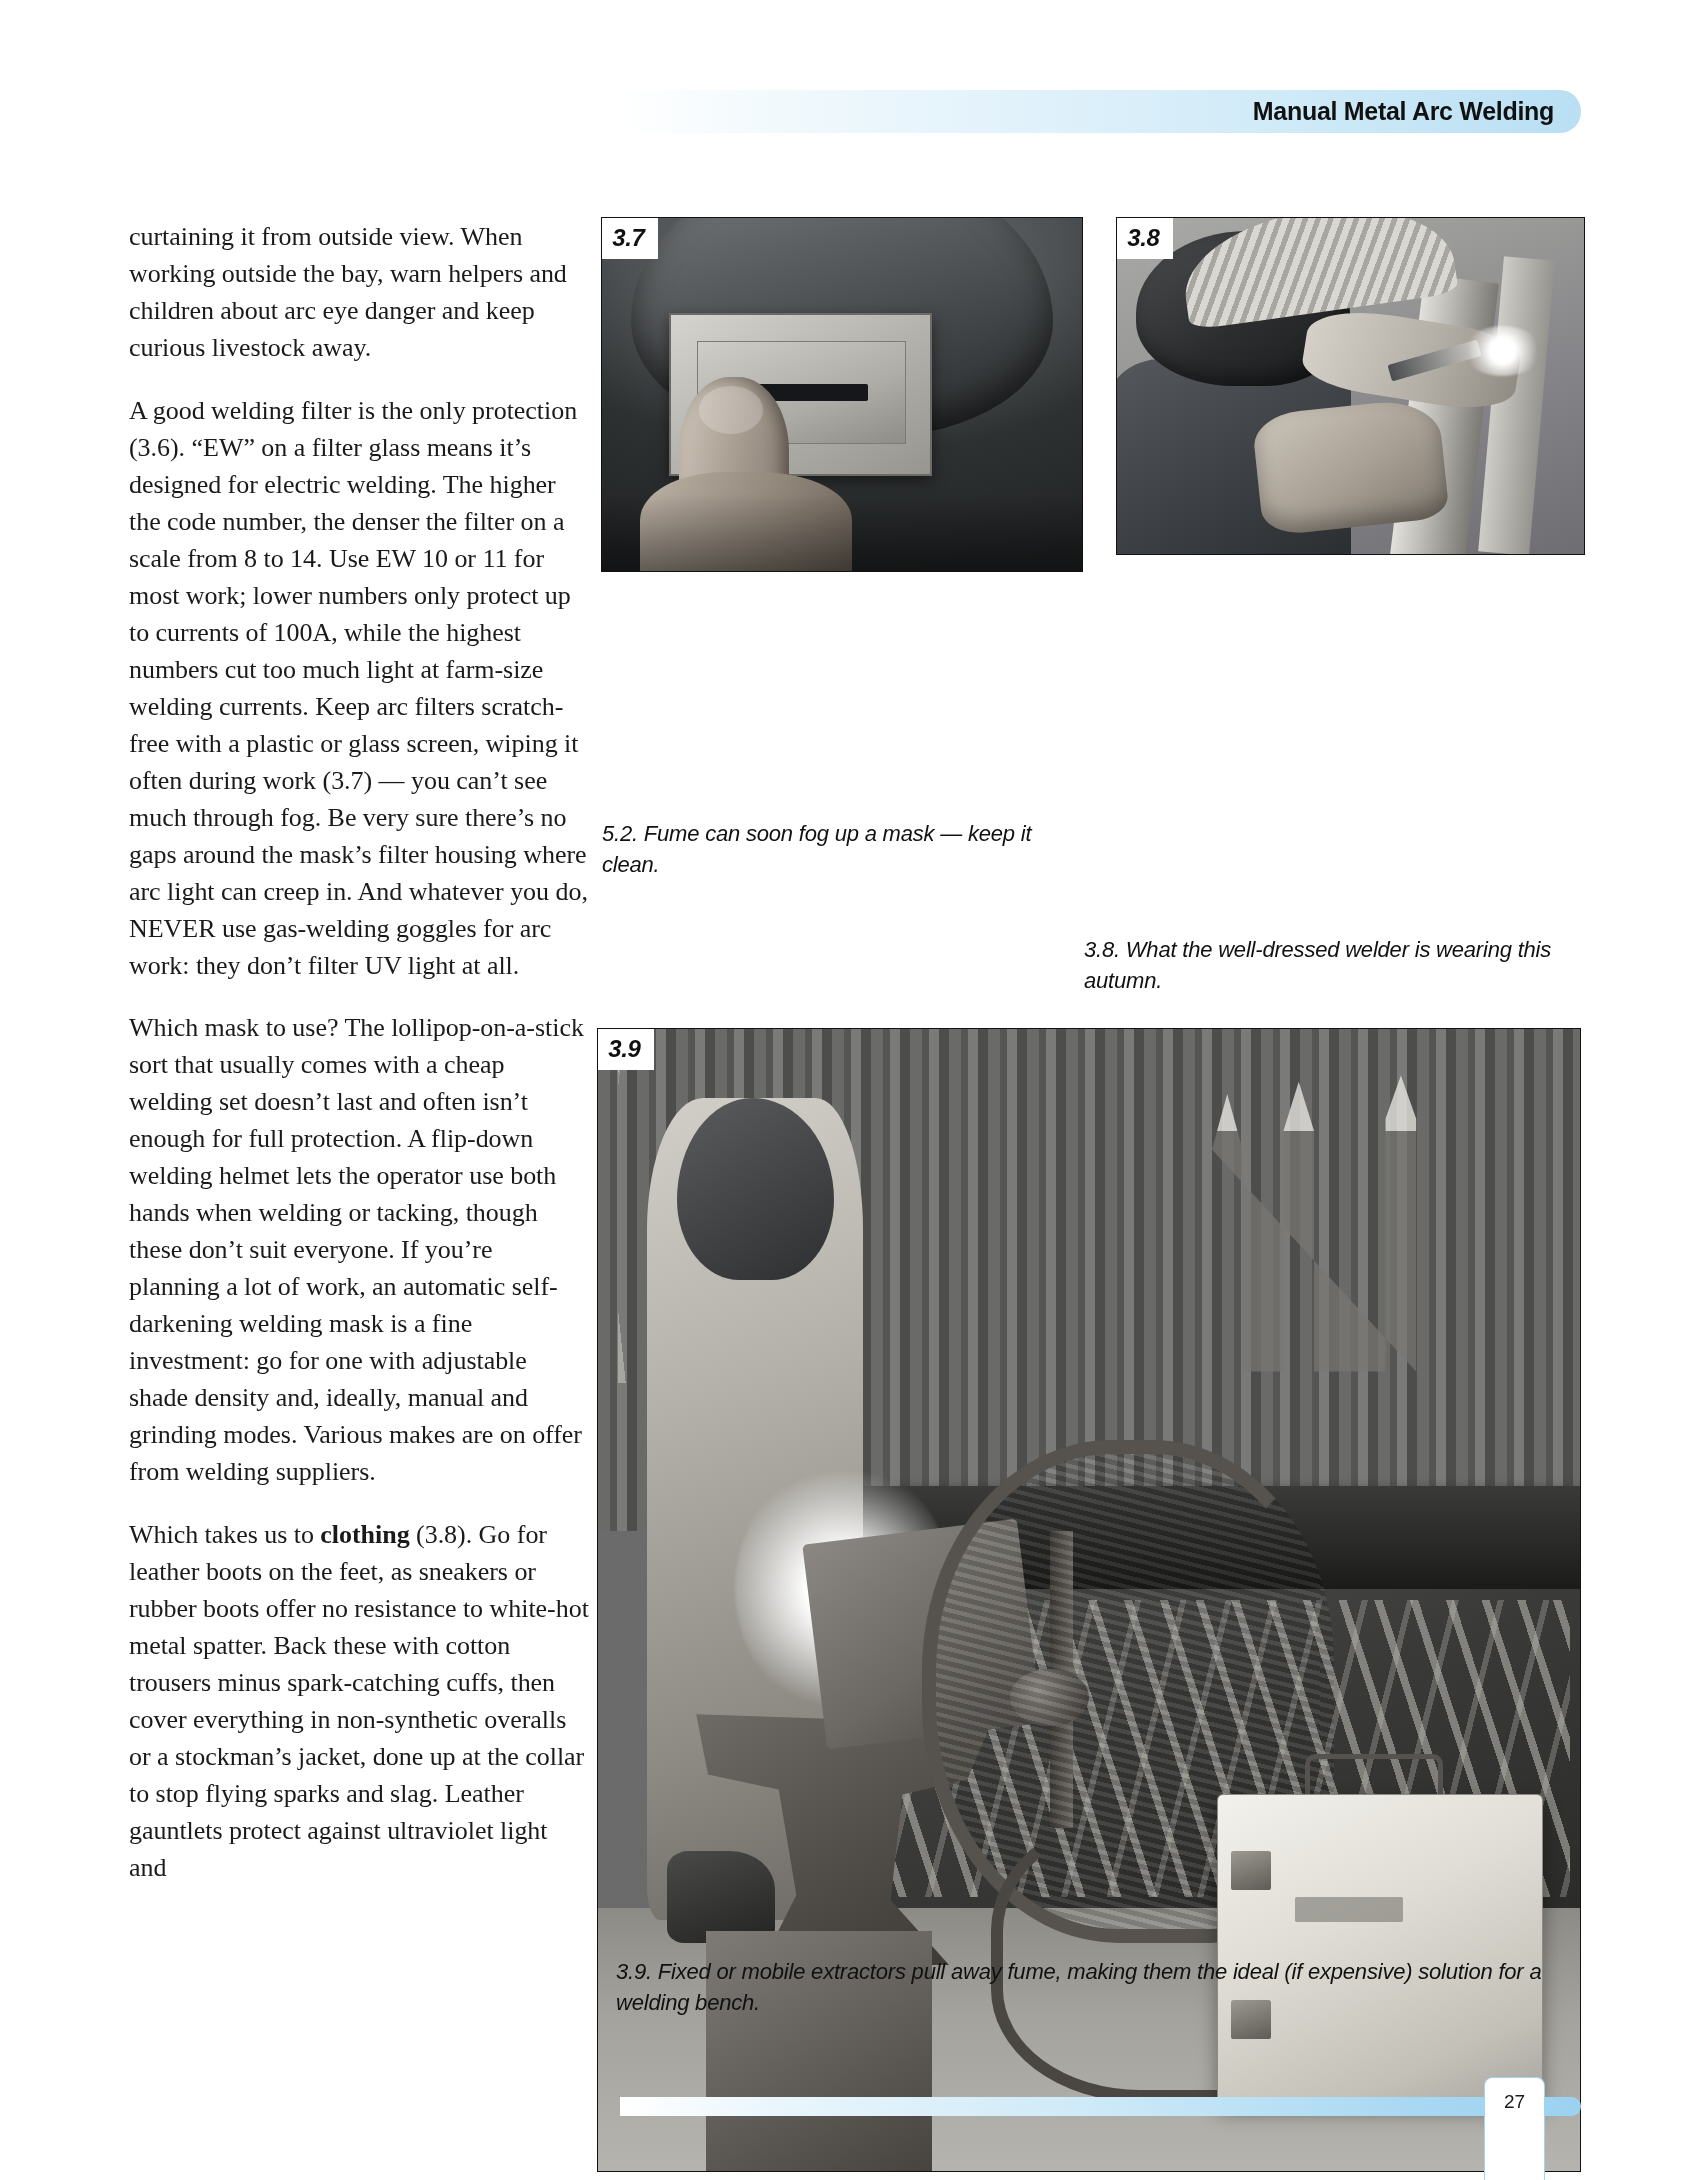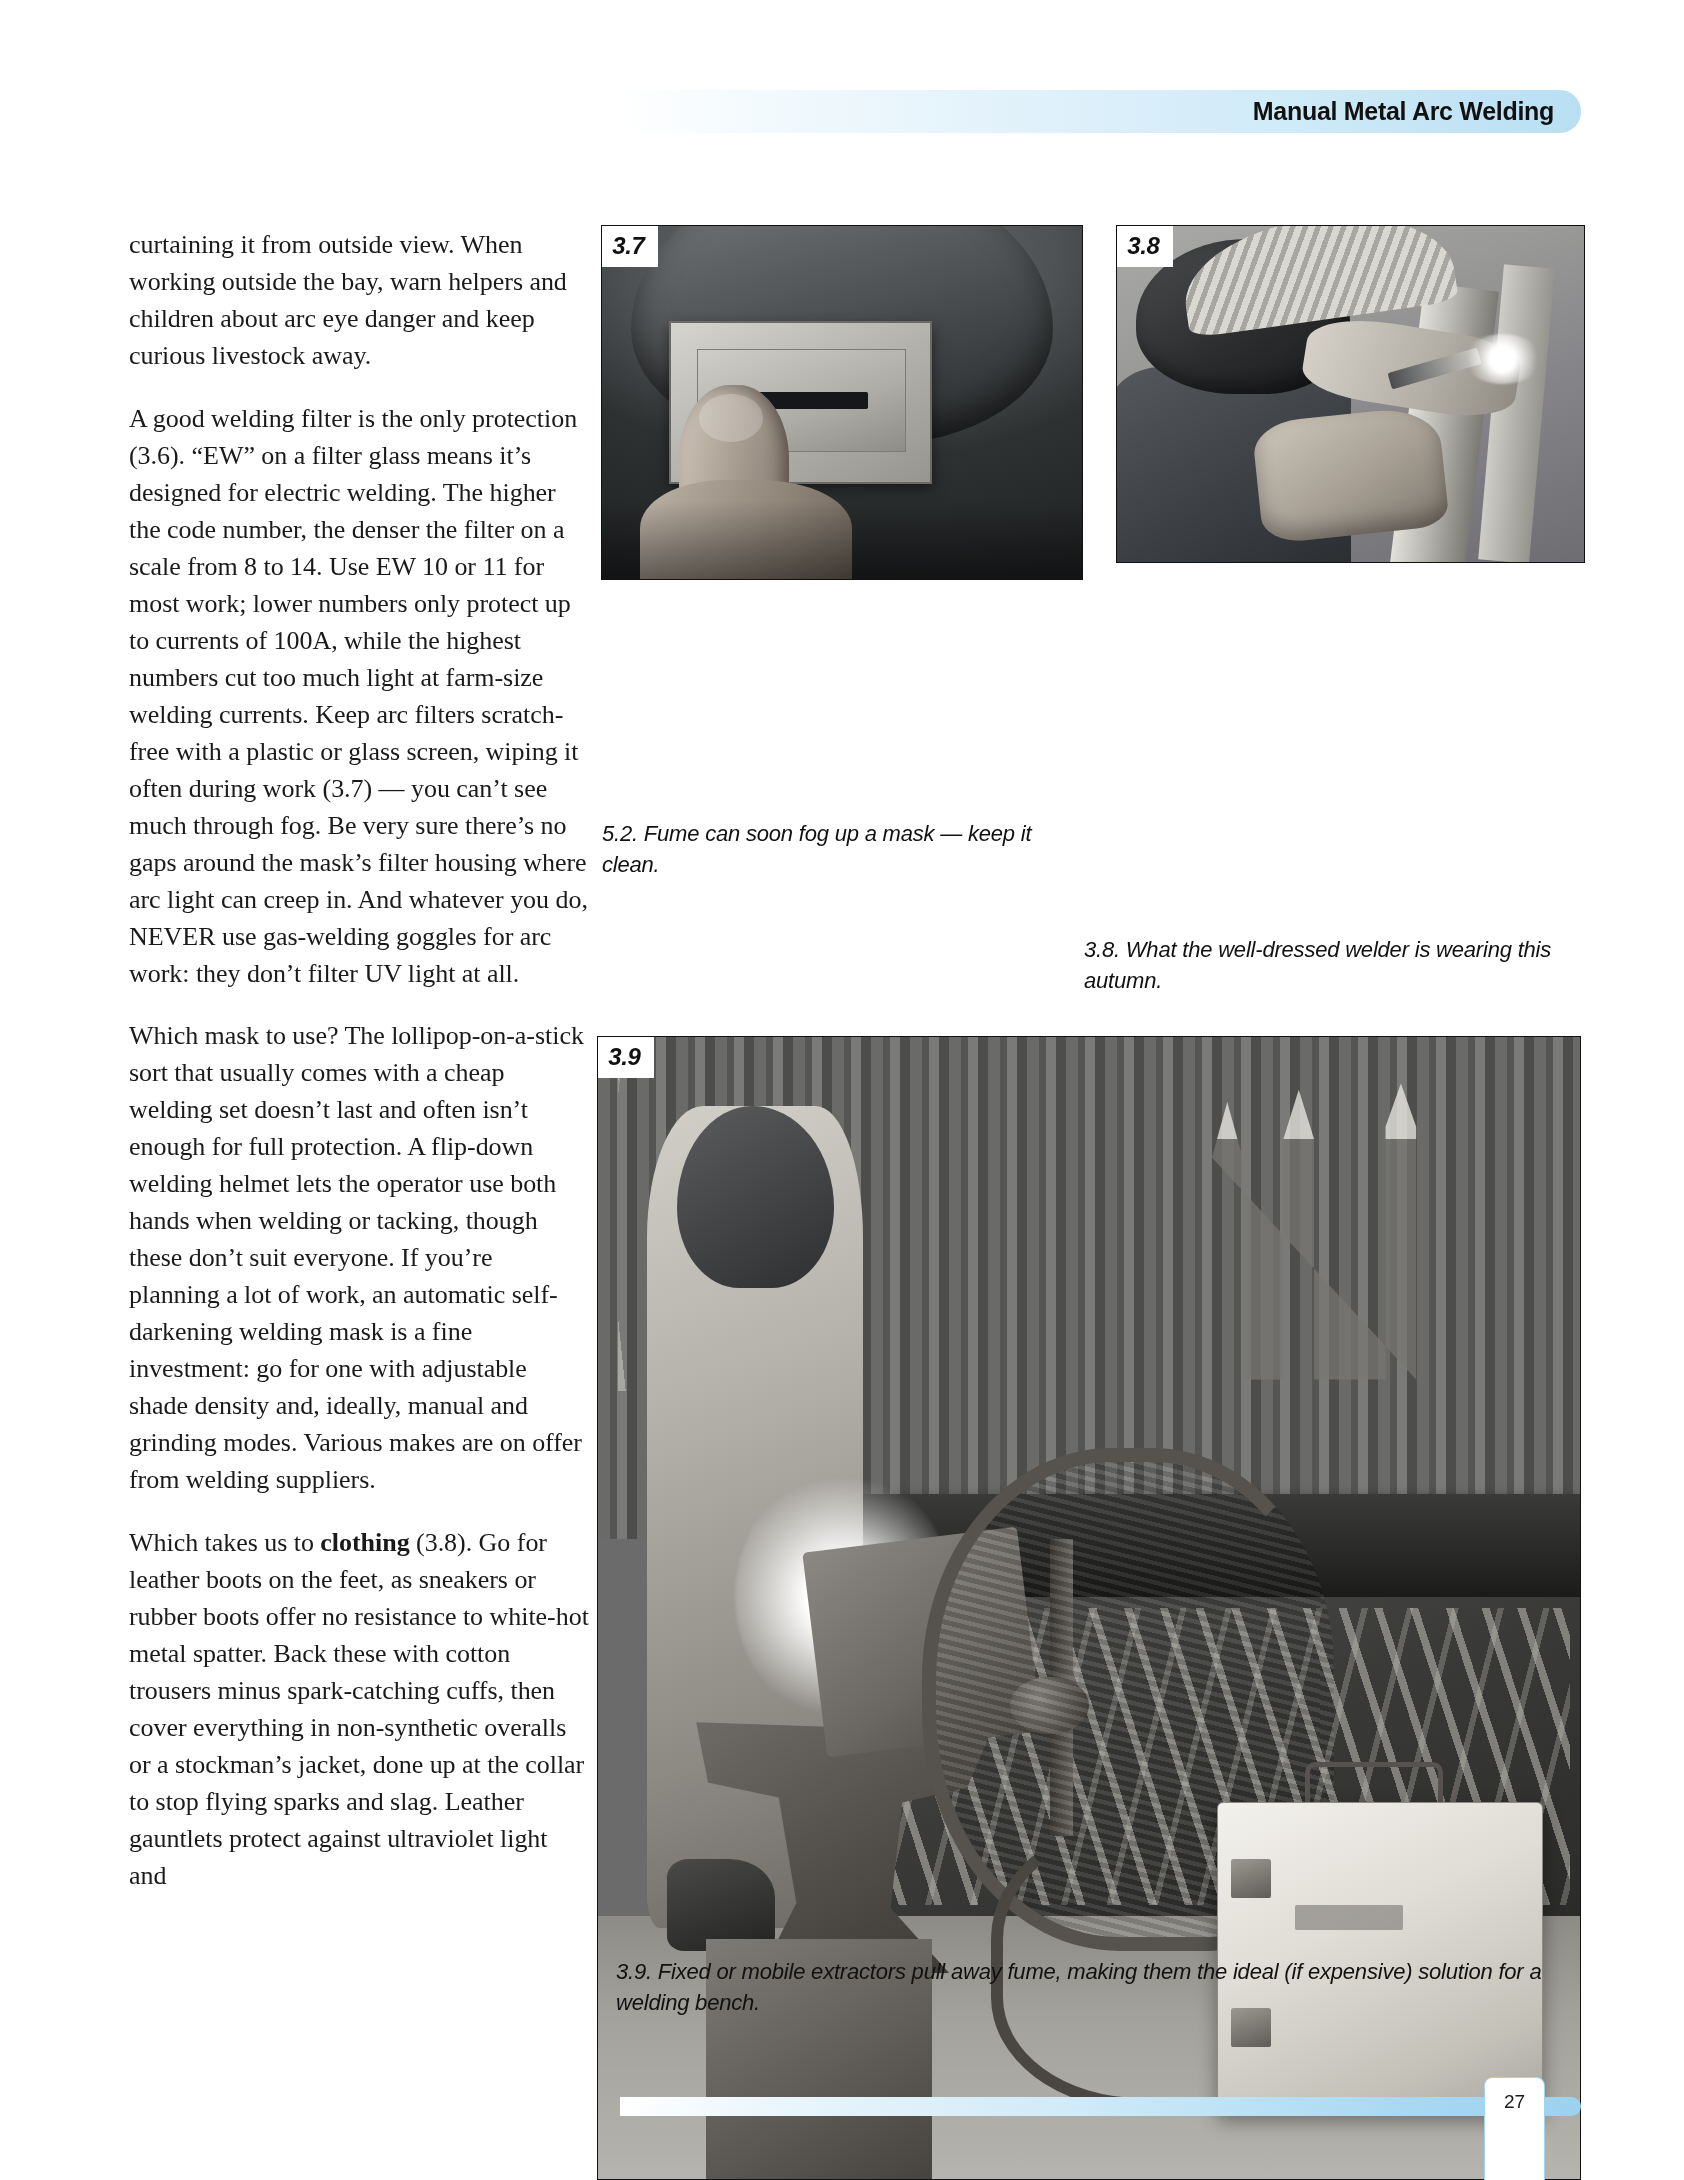--- a/index.html
+++ b/index.html
@@ -46,38 +46,36 @@
     white-space: nowrap;
     text-align: center;
   }
 
   
   .text-column {
     position: absolute;
     left: 129px;
     top: 218px;
     width: 460px;
-    margin-top: 8px;
   }
   .body-par {
     font-size: 26px;
     line-height: 37px;
     margin: 0 0 25.6px 0;
     text-align: left;
     hyphens: none;
     letter-spacing: -0.04px;
   }
   .body-par:last-child { margin-bottom: 0; }
   .body-par b { font-weight: 700; }
 
   
   .figure {
     position: absolute;
     box-sizing: border-box;
-    margin-top: 8px;
   }
   .fig-frame {
     position: relative;
     width: 100%;
     height: 100%;
     border: 1.7px solid #111111;
     overflow: hidden;
     background: #8a8a8a;
   }
   .fig-num {

